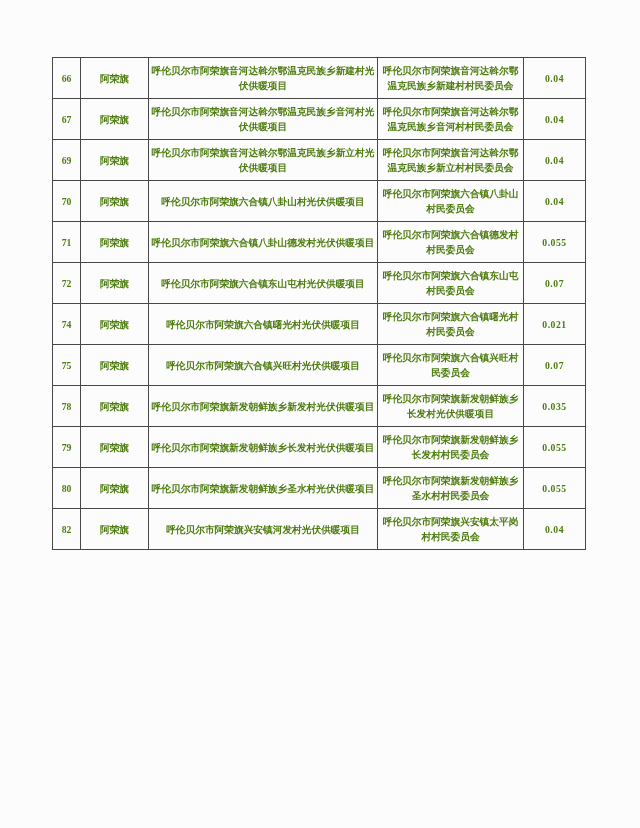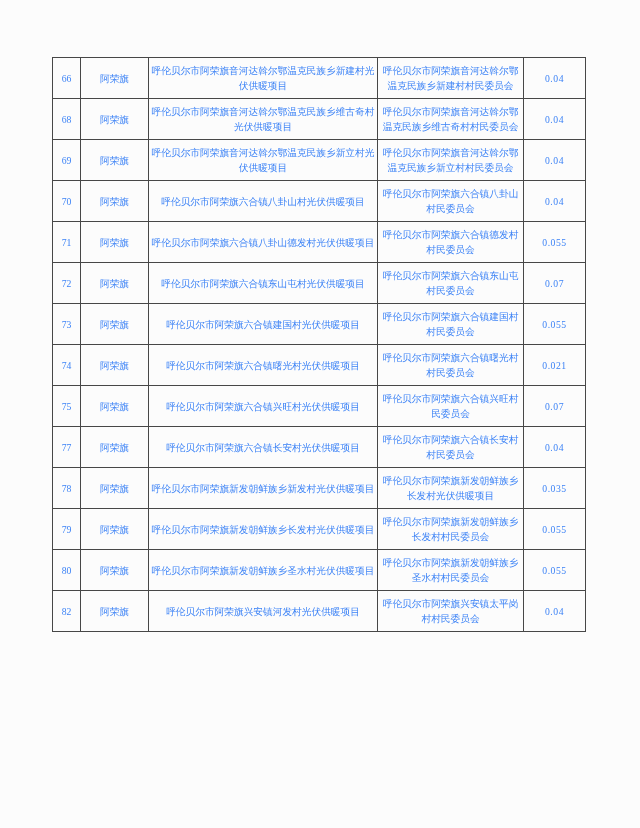--- a/index.html
+++ b/index.html
@@ -17,21 +17,22 @@
     height: 828px;
     background: #fcfcfc;
   }
   table.grid {
     position: absolute;
     left: 52px;
     top: 57px;
     width: 533px;
     border-collapse: collapse;
     table-layout: fixed;
-    color: #3b82f6;
+    color: #4d7c0f;
+    font-weight: bold;
   }
   table.grid td {
     border: 1px solid #474747;
     text-align: center;
     vertical-align: middle;
     padding: 5px 2px;
     font-size: 9.7px;
     line-height: 15px;
     word-break: break-all;
   }
@@ -57,28 +58,28 @@
     </colgroup>
     <tbody>
   <tr class="row">
     <td class="c-seq">66</td>
     <td class="c-region">阿荣旗</td>
     <td class="c-project">呼伦贝尔市阿荣旗音河达斡尔鄂温克民族乡新建村光伏供暖项目</td>
     <td class="c-org">呼伦贝尔市阿荣旗音河达斡尔鄂温克民族乡新建村村民委员会</td>
     <td class="c-value">0.04</td>
   </tr>
 
-
   <tr class="row">
-    <td class="c-seq">68</td>
+    <td class="c-seq">67</td>
     <td class="c-region">阿荣旗</td>
-    <td class="c-project">呼伦贝尔市阿荣旗音河达斡尔鄂温克民族乡维古奇村光伏供暖项目</td>
-    <td class="c-org">呼伦贝尔市阿荣旗音河达斡尔鄂温克民族乡维古奇村村民委员会</td>
+    <td class="c-project">呼伦贝尔市阿荣旗音河达斡尔鄂温克民族乡音河村光伏供暖项目</td>
+    <td class="c-org">呼伦贝尔市阿荣旗音河达斡尔鄂温克民族乡音河村村民委员会</td>
     <td class="c-value">0.04</td>
   </tr>
+
 
   <tr class="row">
     <td class="c-seq">69</td>
     <td class="c-region">阿荣旗</td>
     <td class="c-project">呼伦贝尔市阿荣旗音河达斡尔鄂温克民族乡新立村光伏供暖项目</td>
     <td class="c-org">呼伦贝尔市阿荣旗音河达斡尔鄂温克民族乡新立村村民委员会</td>
     <td class="c-value">0.04</td>
   </tr>
 
   <tr class="row">
@@ -98,52 +99,38 @@
   </tr>
 
   <tr class="row">
     <td class="c-seq">72</td>
     <td class="c-region">阿荣旗</td>
     <td class="c-project">呼伦贝尔市阿荣旗六合镇东山屯村光伏供暖项目</td>
     <td class="c-org">呼伦贝尔市阿荣旗六合镇东山屯村民委员会</td>
     <td class="c-value">0.07</td>
   </tr>
 
-  <tr class="row">
-    <td class="c-seq">73</td>
-    <td class="c-region">阿荣旗</td>
-    <td class="c-project">呼伦贝尔市阿荣旗六合镇建国村光伏供暖项目</td>
-    <td class="c-org">呼伦贝尔市阿荣旗六合镇建国村村民委员会</td>
-    <td class="c-value">0.055</td>
-  </tr>
 
   <tr class="row">
     <td class="c-seq">74</td>
     <td class="c-region">阿荣旗</td>
     <td class="c-project">呼伦贝尔市阿荣旗六合镇曙光村光伏供暖项目</td>
     <td class="c-org">呼伦贝尔市阿荣旗六合镇曙光村村民委员会</td>
     <td class="c-value">0.021</td>
   </tr>
 
   <tr class="row">
     <td class="c-seq">75</td>
     <td class="c-region">阿荣旗</td>
     <td class="c-project">呼伦贝尔市阿荣旗六合镇兴旺村光伏供暖项目</td>
     <td class="c-org">呼伦贝尔市阿荣旗六合镇兴旺村民委员会</td>
     <td class="c-value">0.07</td>
   </tr>
 
 
-  <tr class="row">
-    <td class="c-seq">77</td>
-    <td class="c-region">阿荣旗</td>
-    <td class="c-project">呼伦贝尔市阿荣旗六合镇长安村光伏供暖项目</td>
-    <td class="c-org">呼伦贝尔市阿荣旗六合镇长安村村民委员会</td>
-    <td class="c-value">0.04</td>
-  </tr>
 
   <tr class="row">
     <td class="c-seq">78</td>
     <td class="c-region">阿荣旗</td>
     <td class="c-project">呼伦贝尔市阿荣旗新发朝鲜族乡新发村光伏供暖项目</td>
     <td class="c-org">呼伦贝尔市阿荣旗新发朝鲜族乡长发村光伏供暖项目</td>
     <td class="c-value">0.035</td>
   </tr>
 
   <tr class="row">

